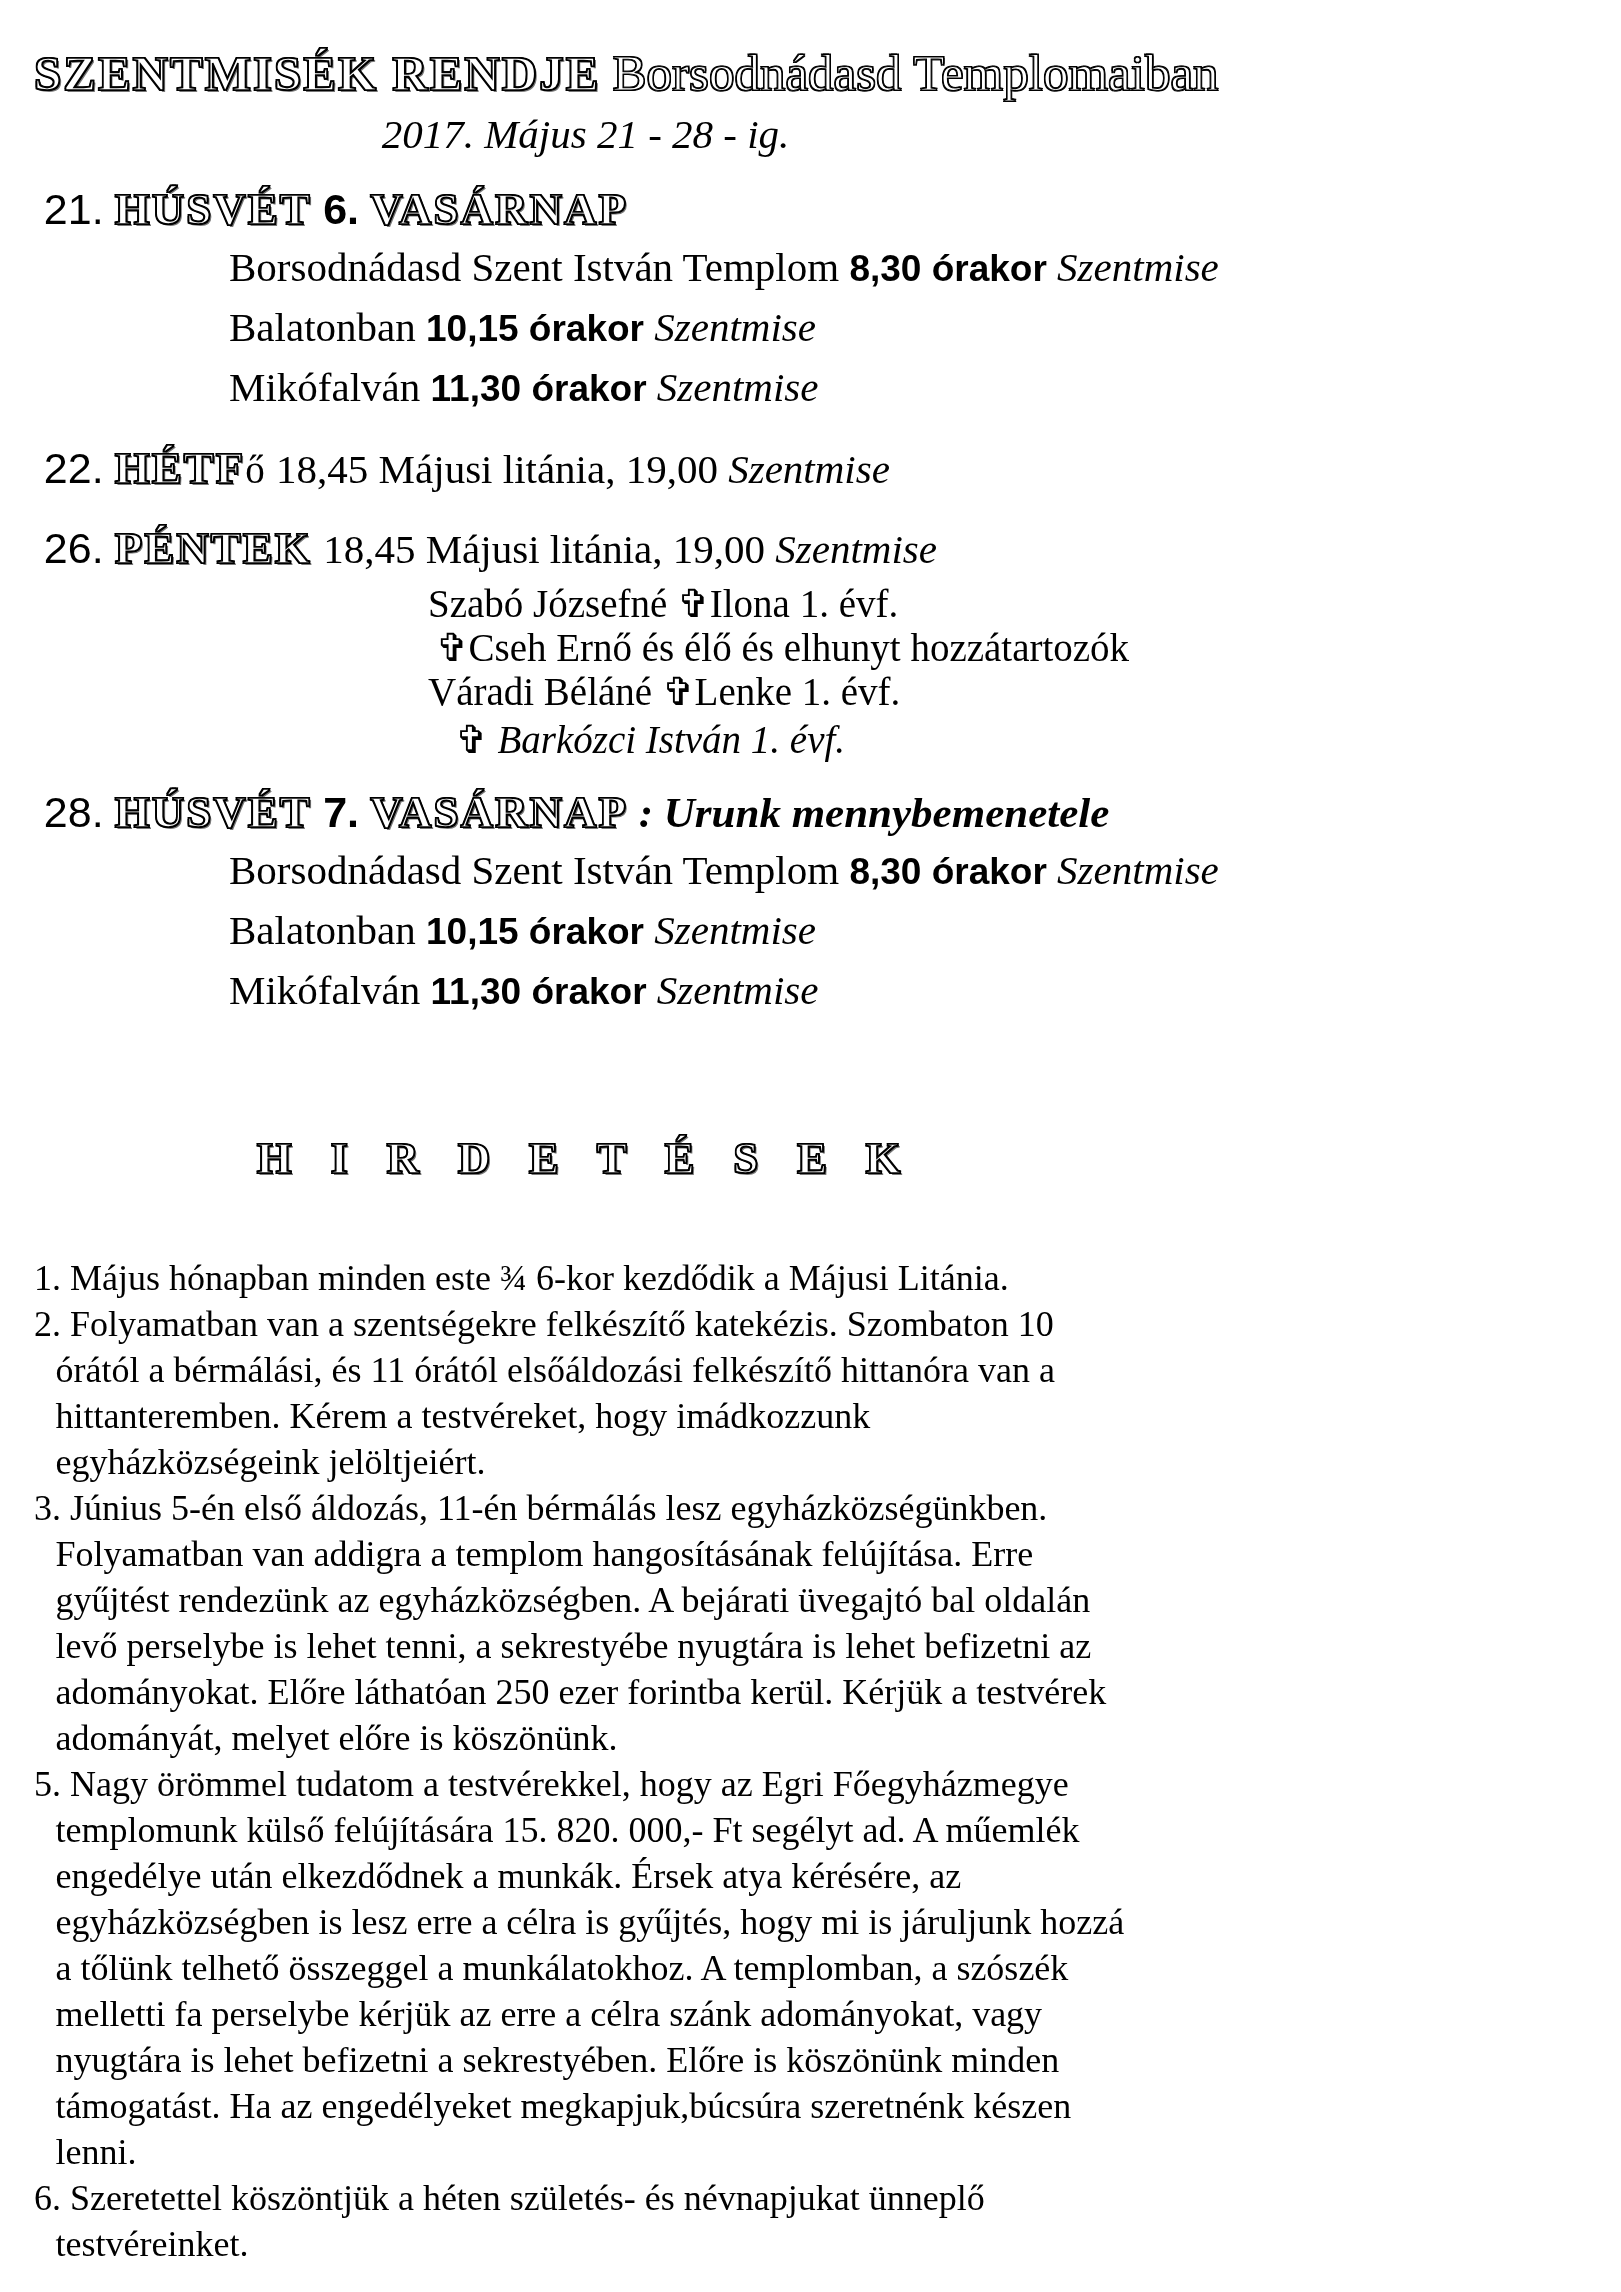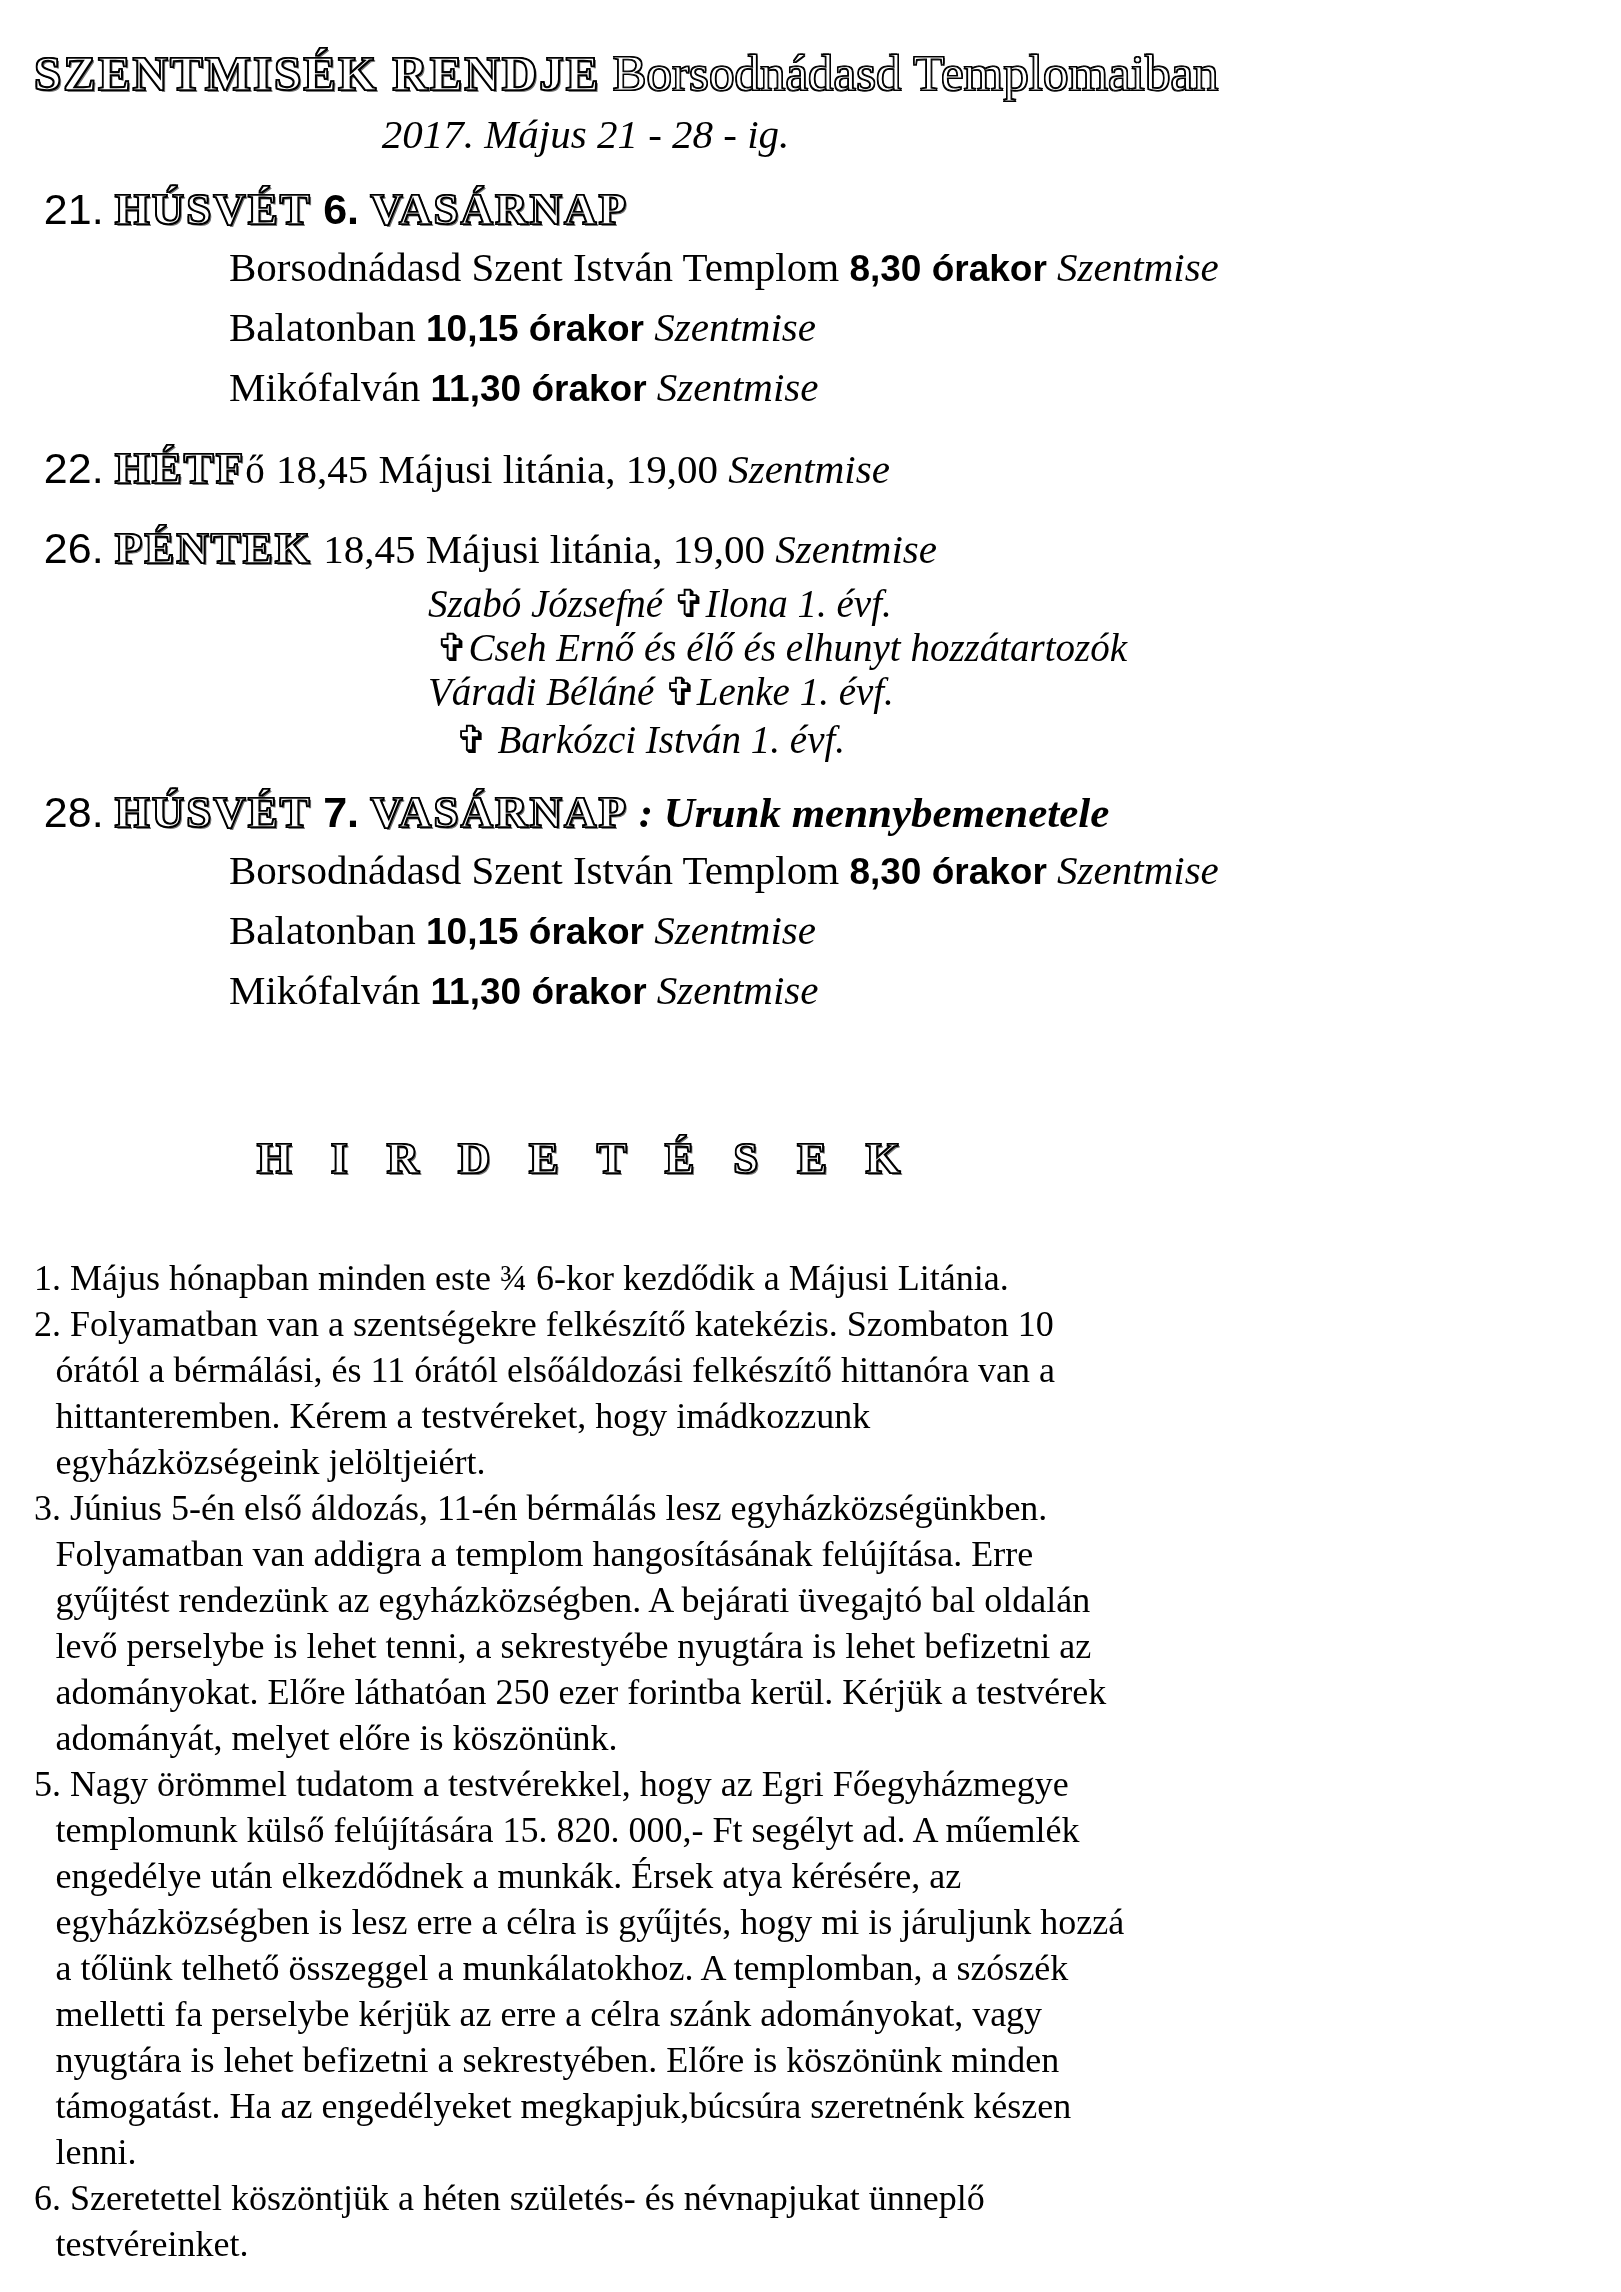--- a/index.html
+++ b/index.html
@@ -86,21 +86,20 @@
   }
   .mass-time{
     font-family:"Liberation Sans",sans-serif;
     font-weight:bold;
     font-size:37px;
   }
 
   .memorials{
     margin-left:394px;
     margin-top:3.9px;
-    font-style:italic;
     font-size:39px;
     line-height:44px;
   }
   .memorials .indent2{margin-left:7.8px;}
   .memorial-single{
     margin-left:421px;
     margin-top:2px;
     font-style:italic;
     font-size:39px;
     line-height:47px;

